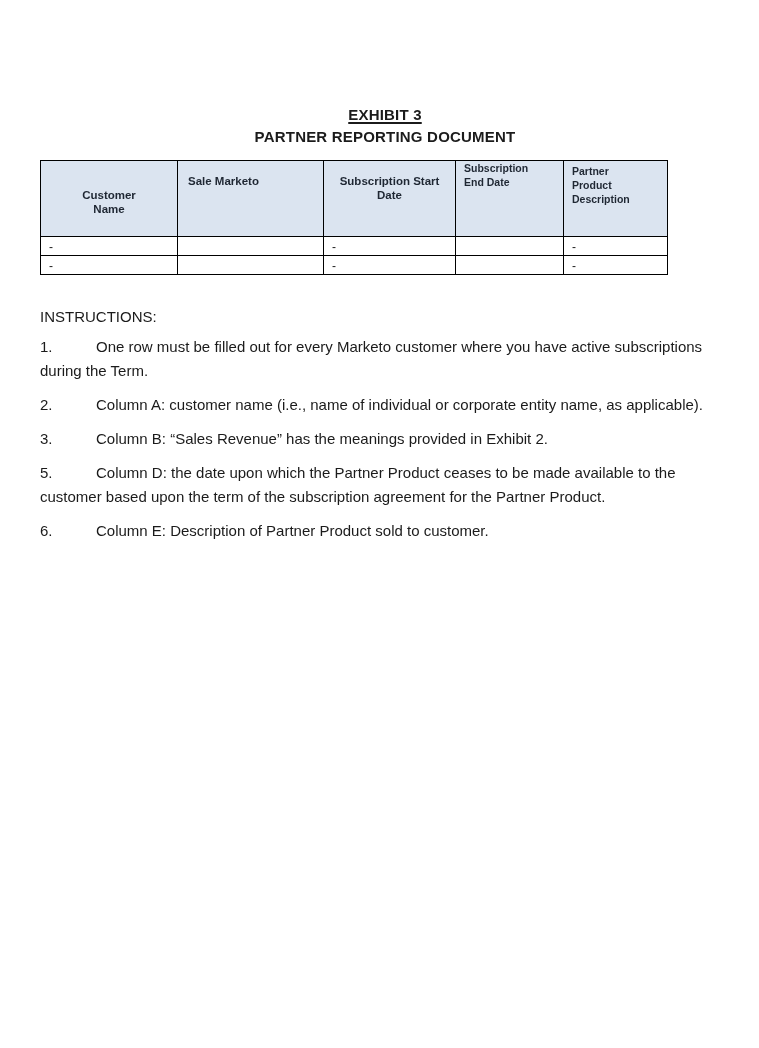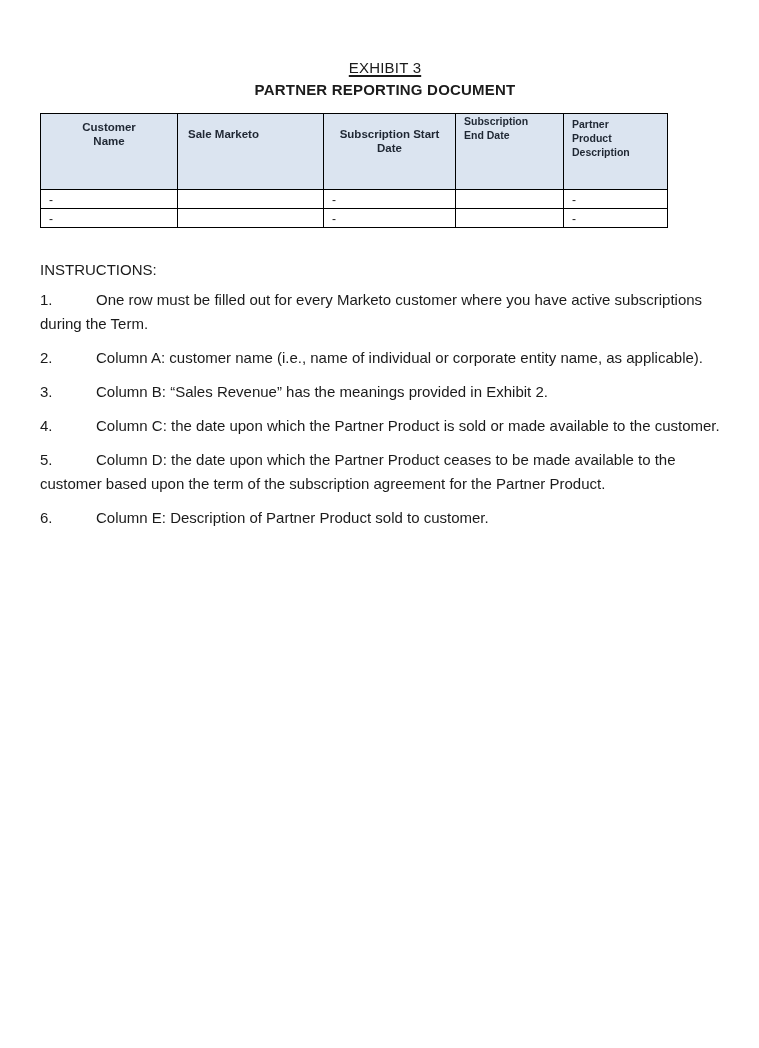--- a/index.html
+++ b/index.html
@@ -9,24 +9,24 @@
     font-family: "Liberation Sans", sans-serif;
     color: var(--body-text, #1b1b1b);
     overflow: hidden;
   }
   .page {
     position: relative;
     width: 759px; height: 1048px;
     padding: 0 29px 0 40px;
   }
   .title {
-    margin-top: 59px;
+    margin-top: 106px;
     text-align: center;
     font-size: 15px;
-    font-weight: normal;
+    font-weight: bold;
     letter-spacing: 0.2px;
   }
   .title .underlined {
     text-decoration: underline;
     text-decoration-thickness: 1.5px;
     text-underline-offset: 2px;
   }
   .subtitle {
     margin-top: 5px;
     text-align: center;
@@ -46,21 +46,21 @@
   }
   th {
     background: var(--header-bg, #dbe4f0);
     font-weight: bold;
     color: var(--header-text, #1f2733);
     vertical-align: top;
     white-space: pre-line;
     line-height: 14px;
     height: 76px;
   }
-  th:nth-child(1) { width: 137px; text-align: center; padding: 6px 6px 0 6px; font-size: 11.5px; }
+  th:nth-child(1) { width: 137px; text-align: center; padding: 27px 6px 0 6px; font-size: 11.5px; }
   th:nth-child(2) { width: 146px; text-align: left;   padding: 13px 6px 0 10px; font-size: 11.5px; }
   th:nth-child(3) { width: 132px; text-align: center; padding: 13px 6px 0 6px; font-size: 11.5px; }
   th:nth-child(4) { width: 108px; text-align: left;   padding: 0 6px 0 8px;  font-size: 10.5px; }
   th:nth-child(5) { width: 104px; text-align: left;   padding: 3px 6px 16px 8px;  font-size: 10.5px; }
   td {
     height: 19px;
     font-size: 12px;
     text-align: left;
     vertical-align: middle;
     padding: 1px 6px 0 8px;
@@ -123,18 +123,17 @@
         </tr>
       </tbody>
   </table>
 
   <div class="instr-heading">INSTRUCTIONS:</div>
 
   <div id="instructions-list">
       <p class="instr"><span class="num">1.</span><span>One row must be filled out for every Marketo customer where you have active subscriptions during the Term.</span></p>
       <p class="instr"><span class="num">2.</span><span>Column A: customer name (i.e., name of individual or corporate entity name, as applicable).</span></p>
       <p class="instr"><span class="num">3.</span><span>Column B: “Sales Revenue” has the meanings provided in Exhibit 2.</span></p>
-      <p class="instr"><span class="num">4.</span><span>Column C: the date upon which the Partner Product is sold or made available to the customer.</span></p>
       <p class="instr"><span class="num">5.</span><span>Column D: the date upon which the Partner Product ceases to be made available to the customer based upon the term of the subscription agreement for the Partner Product.</span></p>
       <p class="instr"><span class="num">6.</span><span>Column E: Description of Partner Product sold to customer.</span></p>
     </div>
 
 </div>
 
 </body></html>

